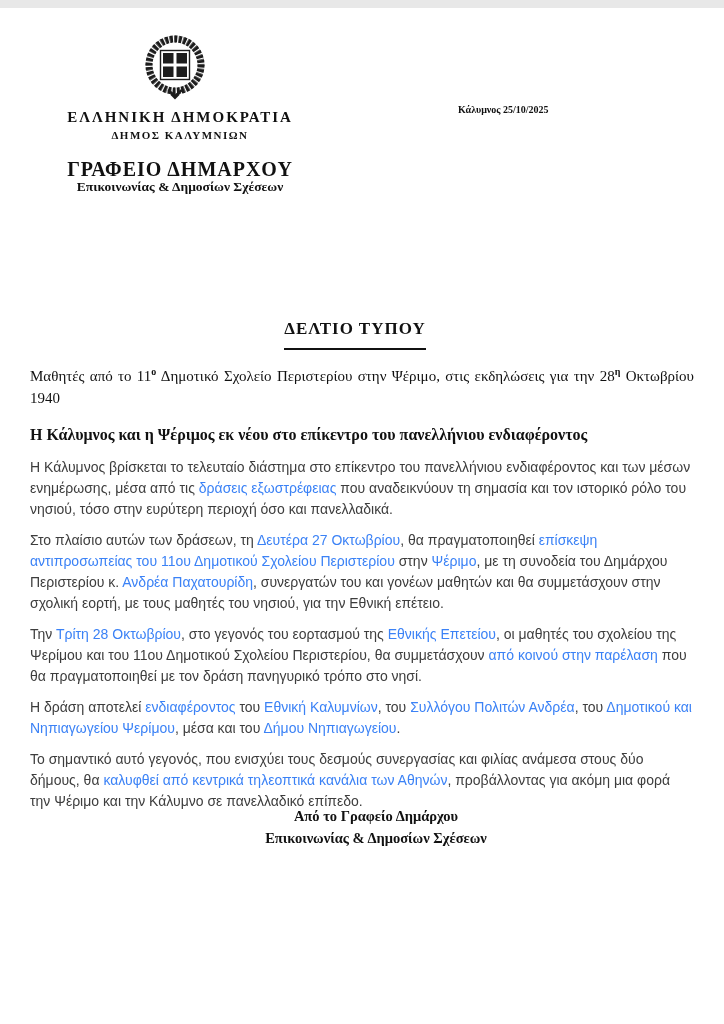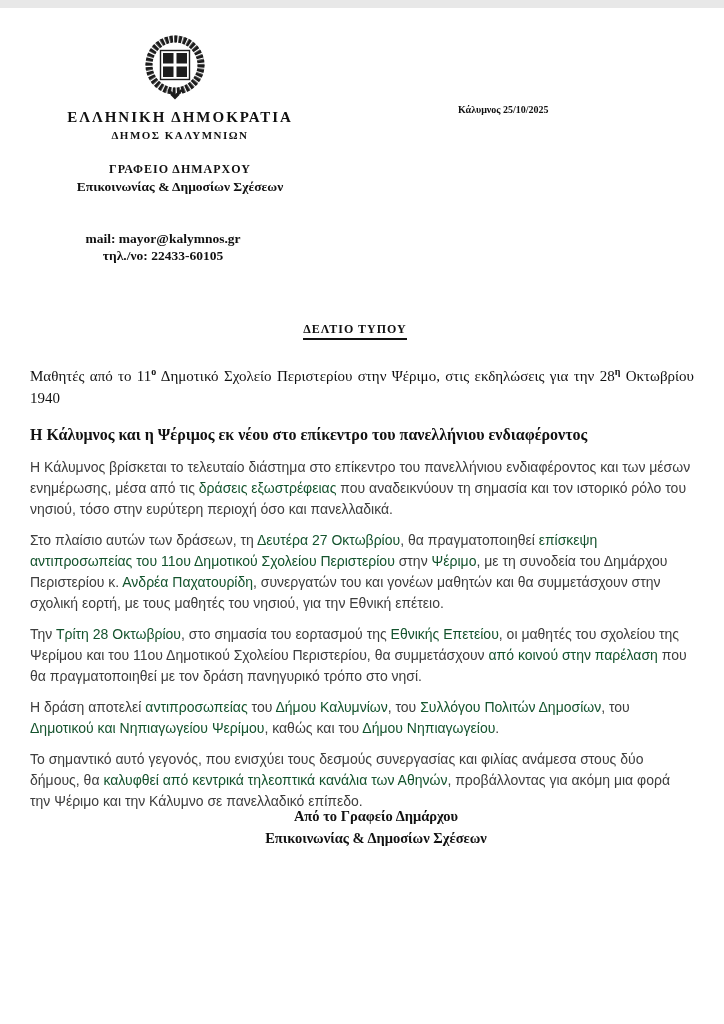--- a/index.html
+++ b/index.html
@@ -17,59 +17,59 @@
   .org-block{
     position:absolute;left:30px;top:100px;width:300px;
     text-align:center;font-weight:bold;
   }
   .org-line1{font-size:15px;letter-spacing:2px;line-height:18px;}
   .org-line2{font-size:11px;letter-spacing:1.5px;line-height:18px;}
   .office-block{
     position:absolute;left:30px;top:152px;width:300px;
     text-align:center;font-weight:bold;
   }
-  .office-line1{font-size:12px;letter-spacing:1px;line-height:18px;}
+  .office-line1{font-size:20px;letter-spacing:1px;line-height:18px;}
   .office-line2{font-size:13.5px;line-height:17px;}
   .contact-block{
     position:absolute;left:58px;top:222px;width:210px;
     text-align:center;font-weight:bold;font-size:13.5px;line-height:17px;
   }
   .date-line{
     position:absolute;left:458px;top:96px;
     font-weight:bold;font-size:10px;
   }
   
   .title-wrap{
     position:absolute;left:0;top:311px;width:710px;text-align:center;
   }
   .title{
     display:inline-block;
-    font-weight:bold;font-size:12px;letter-spacing:1px;
-    border-bottom:2px solid #111;padding-bottom:1px;
+    font-weight:bold;font-size:17px;letter-spacing:1px;
+    border-bottom:2px solid #111;padding-bottom:9px;
   }
   
   .headline{
     position:absolute;left:30px;top:357px;width:664px;
     font-weight:bold;font-size:15px;line-height:22px;
     text-align:justify;
   }
   .headline sup{font-size:10px;line-height:0;}
   .subtitle{
     position:absolute;left:30px;top:417px;width:664px;
     font-weight:bold;font-size:16px;line-height:20px;
   }
   
   .body-text{
     position:absolute;left:30px;top:449px;width:664px;
     font-family:"Liberation Sans", sans-serif;
     font-size:14px;line-height:21px;color:#3d3d3d;
   }
   .body-text p{margin:0 0 10px 0;}
   .body-text b, .headline b{font-weight:normal;}
-  .body-text b{color:#14532d;}
+  .body-text b{color:#3b82f6;}
   
   .signature{
     position:absolute;left:0;top:797px;width:710px;
     text-align:center;font-weight:bold;font-size:14.5px;line-height:22px;padding-left:21px;
   }
 </style>
 </head>
 <body>
 
 <div class="page">
@@ -96,38 +96,34 @@
     <div class="org-line2">ΔΗΜΟΣ ΚΑΛΥΜΝΙΩΝ</div>
   </div>
 
   <div class="office-block">
     <div class="office-line1">ΓΡΑΦΕΙΟ ΔΗΜΑΡΧΟΥ</div>
     <div class="office-line2">Επικοινωνίας &amp; Δημοσίων Σχέσεων</div>
   </div>
 
   <div class="date-line">Κάλυμνος 25/10/2025</div>
 
-  <div class="contact-block">
-    <div>mail: mayor@kalymnos.gr</div>
-    <div>τηλ./νο: 22433-60105</div>
-  </div>
 
   <div class="title-wrap">
     <span class="title">ΔΕΛΤΙΟ ΤΥΠΟΥ</span>
   </div>
 
   <div class="headline"><b>Μαθητές από το 11</b><sup style="font-weight: bold;">ο</sup><b> Δημοτικό Σχολείο Περιστερίου στην Ψέριμο, στις εκδηλώσεις για την 28</b><sup style="font-weight: bold;">η</sup><b> Οκτωβρίου 1940</b></div>
 
   <div class="subtitle">Η Κάλυμνος και η Ψέριμος εκ νέου στο επίκεντρο του πανελλήνιου ενδιαφέροντος</div>
 
   <div class="body-text">
     <p><span>Η Κάλυμνος βρίσκεται το τελευταίο διάστημα στο επίκεντρο του πανελλήνιου ενδιαφέροντος και των μέσων ενημέρωσης, μέσα από τις </span><b>δράσεις εξωστρέφειας</b><span> που αναδεικνύουν τη σημασία και τον ιστορικό ρόλο του νησιού, τόσο στην ευρύτερη περιοχή όσο και πανελλαδικά.</span></p>
     <p><span>Στο πλαίσιο αυτών των δράσεων, τη </span><b>Δευτέρα 27 Οκτωβρίου</b><span>, θα πραγματοποιηθεί </span><b>επίσκεψη αντιπροσωπείας του 11ου Δημοτικού Σχολείου Περιστερίου</b><span> στην </span><b>Ψέριμο</b><span>, με τη συνοδεία του Δημάρχου Περιστερίου κ. </span><b>Ανδρέα Παχατουρίδη</b><span>, συνεργατών του και γονέων μαθητών και θα συμμετάσχουν στην σχολική εορτή, με τους μαθητές του νησιού, για την Εθνική επέτειο.</span></p>
-    <p><span>Την </span><b>Τρίτη 28 Οκτωβρίου</b><span>, στο σημασία του εορτασμού της </span><b>Εθνικής Επετείου</b><span>, οι μαθητές του σχολείου της Ψερίμου και του 11ου Δημοτικού Σχολείου Περιστερίου,  θα συμμετάσχουν </span><b>από κοινού στην παρέλαση</b><span> που θα πραγματοποιηθεί με τον δράση πανηγυρικό τρόπο στο νησί.</span></p>
-    <p><span>Η δράση αποτελεί </span><b>αντιπροσωπείας</b><span> του </span><b>Δήμου Καλυμνίων</b><span>, του </span><b>Συλλόγου Πολιτών Δημοσίων</b><span>, του </span><b>Δημοτικού και Νηπιαγωγείου Ψερίμου</b><span>, καθώς και του </span><b>Δήμου Νηπιαγωγείου</b><span>.</span></p>
+    <p><span>Την </span><b>Τρίτη 28 Οκτωβρίου</b><span>, στο γεγονός του εορτασμού της </span><b>Εθνικής Επετείου</b><span>, οι μαθητές του σχολείου της Ψερίμου και του 11ου Δημοτικού Σχολείου Περιστερίου,  θα συμμετάσχουν </span><b>από κοινού στην παρέλαση</b><span> που θα πραγματοποιηθεί με τον δράση πανηγυρικό τρόπο στο νησί.</span></p>
+    <p><span>Η δράση αποτελεί </span><b>ενδιαφέροντος</b><span> του </span><b>Εθνική Καλυμνίων</b><span>, του </span><b>Συλλόγου Πολιτών Ανδρέα</b><span>, του </span><b>Δημοτικού και Νηπιαγωγείου Ψερίμου</b><span>, μέσα και του </span><b>Δήμου Νηπιαγωγείου</b><span>.</span></p>
     <p><span>Το σημαντικό αυτό γεγονός, που ενισχύει τους δεσμούς συνεργασίας και φιλίας ανάμεσα στους δύο δήμους, θα </span><b>καλυφθεί από κεντρικά τηλεοπτικά κανάλια των Αθηνών</b><span>, προβάλλοντας για ακόμη μια φορά την Ψέριμο και την Κάλυμνο σε πανελλαδικό επίπεδο.</span></p>
   </div>
 
   <div class="signature">
     <div>Από το Γραφείο Δημάρχου</div>
     <div>Επικοινωνίας &amp; Δημοσίων Σχέσεων</div>
   </div>
 
 </div>
 

